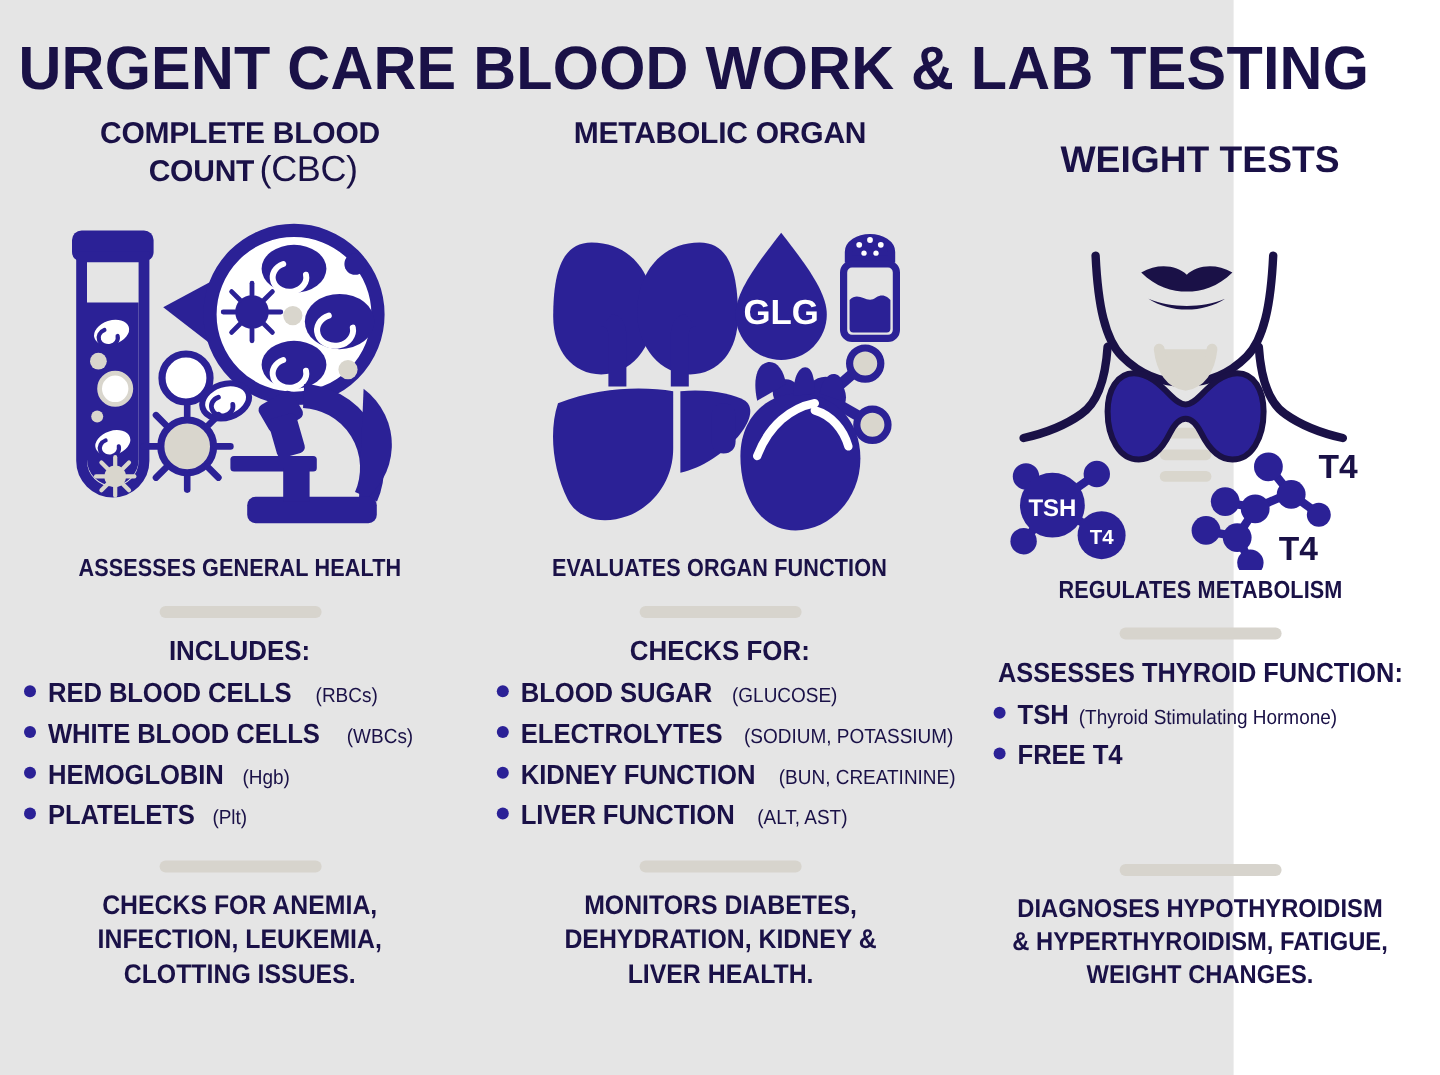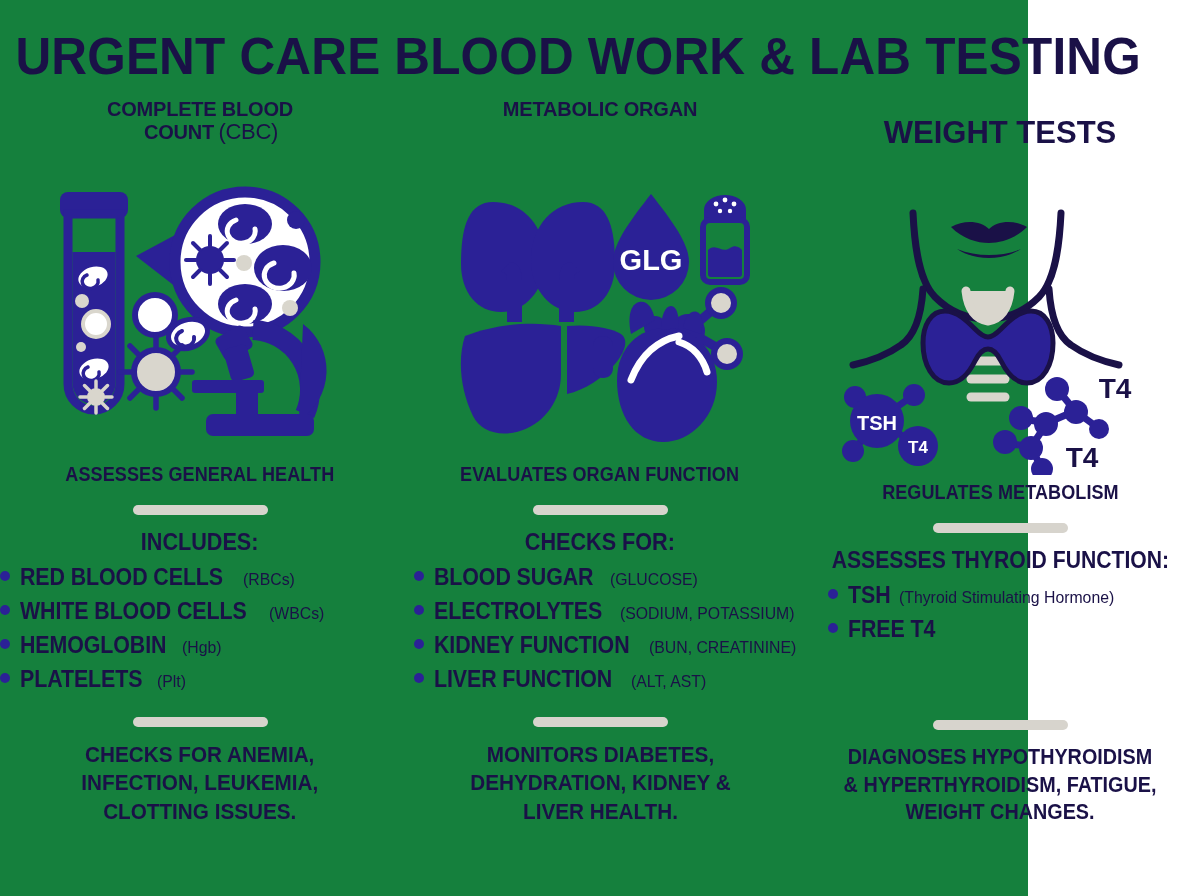--- a/index.html
+++ b/index.html
@@ -11,21 +11,21 @@
     width: 1200px;
     height: 896px;
     font-family: "Liberation Sans", sans-serif;
     color: #1a1147;
     overflow: hidden;
     position: relative;
   }
   .page {
     width: 1028px;
     height: 896px;
-    background: #15803d;
+    background: #e5e5e5;
     position: relative;
     box-sizing: border-box;
   }
 
   
   .title {
     text-align: center;
     font-weight: 700;
     font-size: 51px;
     letter-spacing: 0.2px;
@@ -52,28 +52,28 @@
   }
 
   .col-head {
     text-align: center;
     color: #1a1147;
     line-height: 1.1;
     min-height: 74px;
   }
   .head-main {
     font-weight: 700;
-    font-size: 20px;
+    font-size: 25px;
     letter-spacing: -0.2px;
     display: block;
   }
   .head-main.inline { display: inline; margin-left: 22px; }
   .head-sub {
     font-weight: 400;
-    font-size: 22px;
+    font-size: 30px;
     letter-spacing: -0.3px;
   }
   .head-sub.block { display: block; }
   .head-thyroid { font-weight: 700; font-size: 31px; letter-spacing: 0px; }
 
   
   .art {
     width: 400px;
     height: 290px;
     position: relative;
@@ -149,21 +149,21 @@
     font-weight: 400;
     font-size: 17px;
     color: #1a1147;
     margin-left: 5px;
     transform: scaleX(0.93);
     transform-origin: left center;
     display: inline-block;
   }
 
   
-  .col1 .bullets { }
+  .col1 .bullets { padding-left: 20px; }
   .col2 .bullets { padding-left: 14px; }
   .col3 .bullets { padding-left: 28px; }
 
   .divider2 {
     width: 135px;
     height: 10px;
     border-radius: 6px;
     background: #d7d4cd;
     margin: 17px 0 14px 0;
   }

